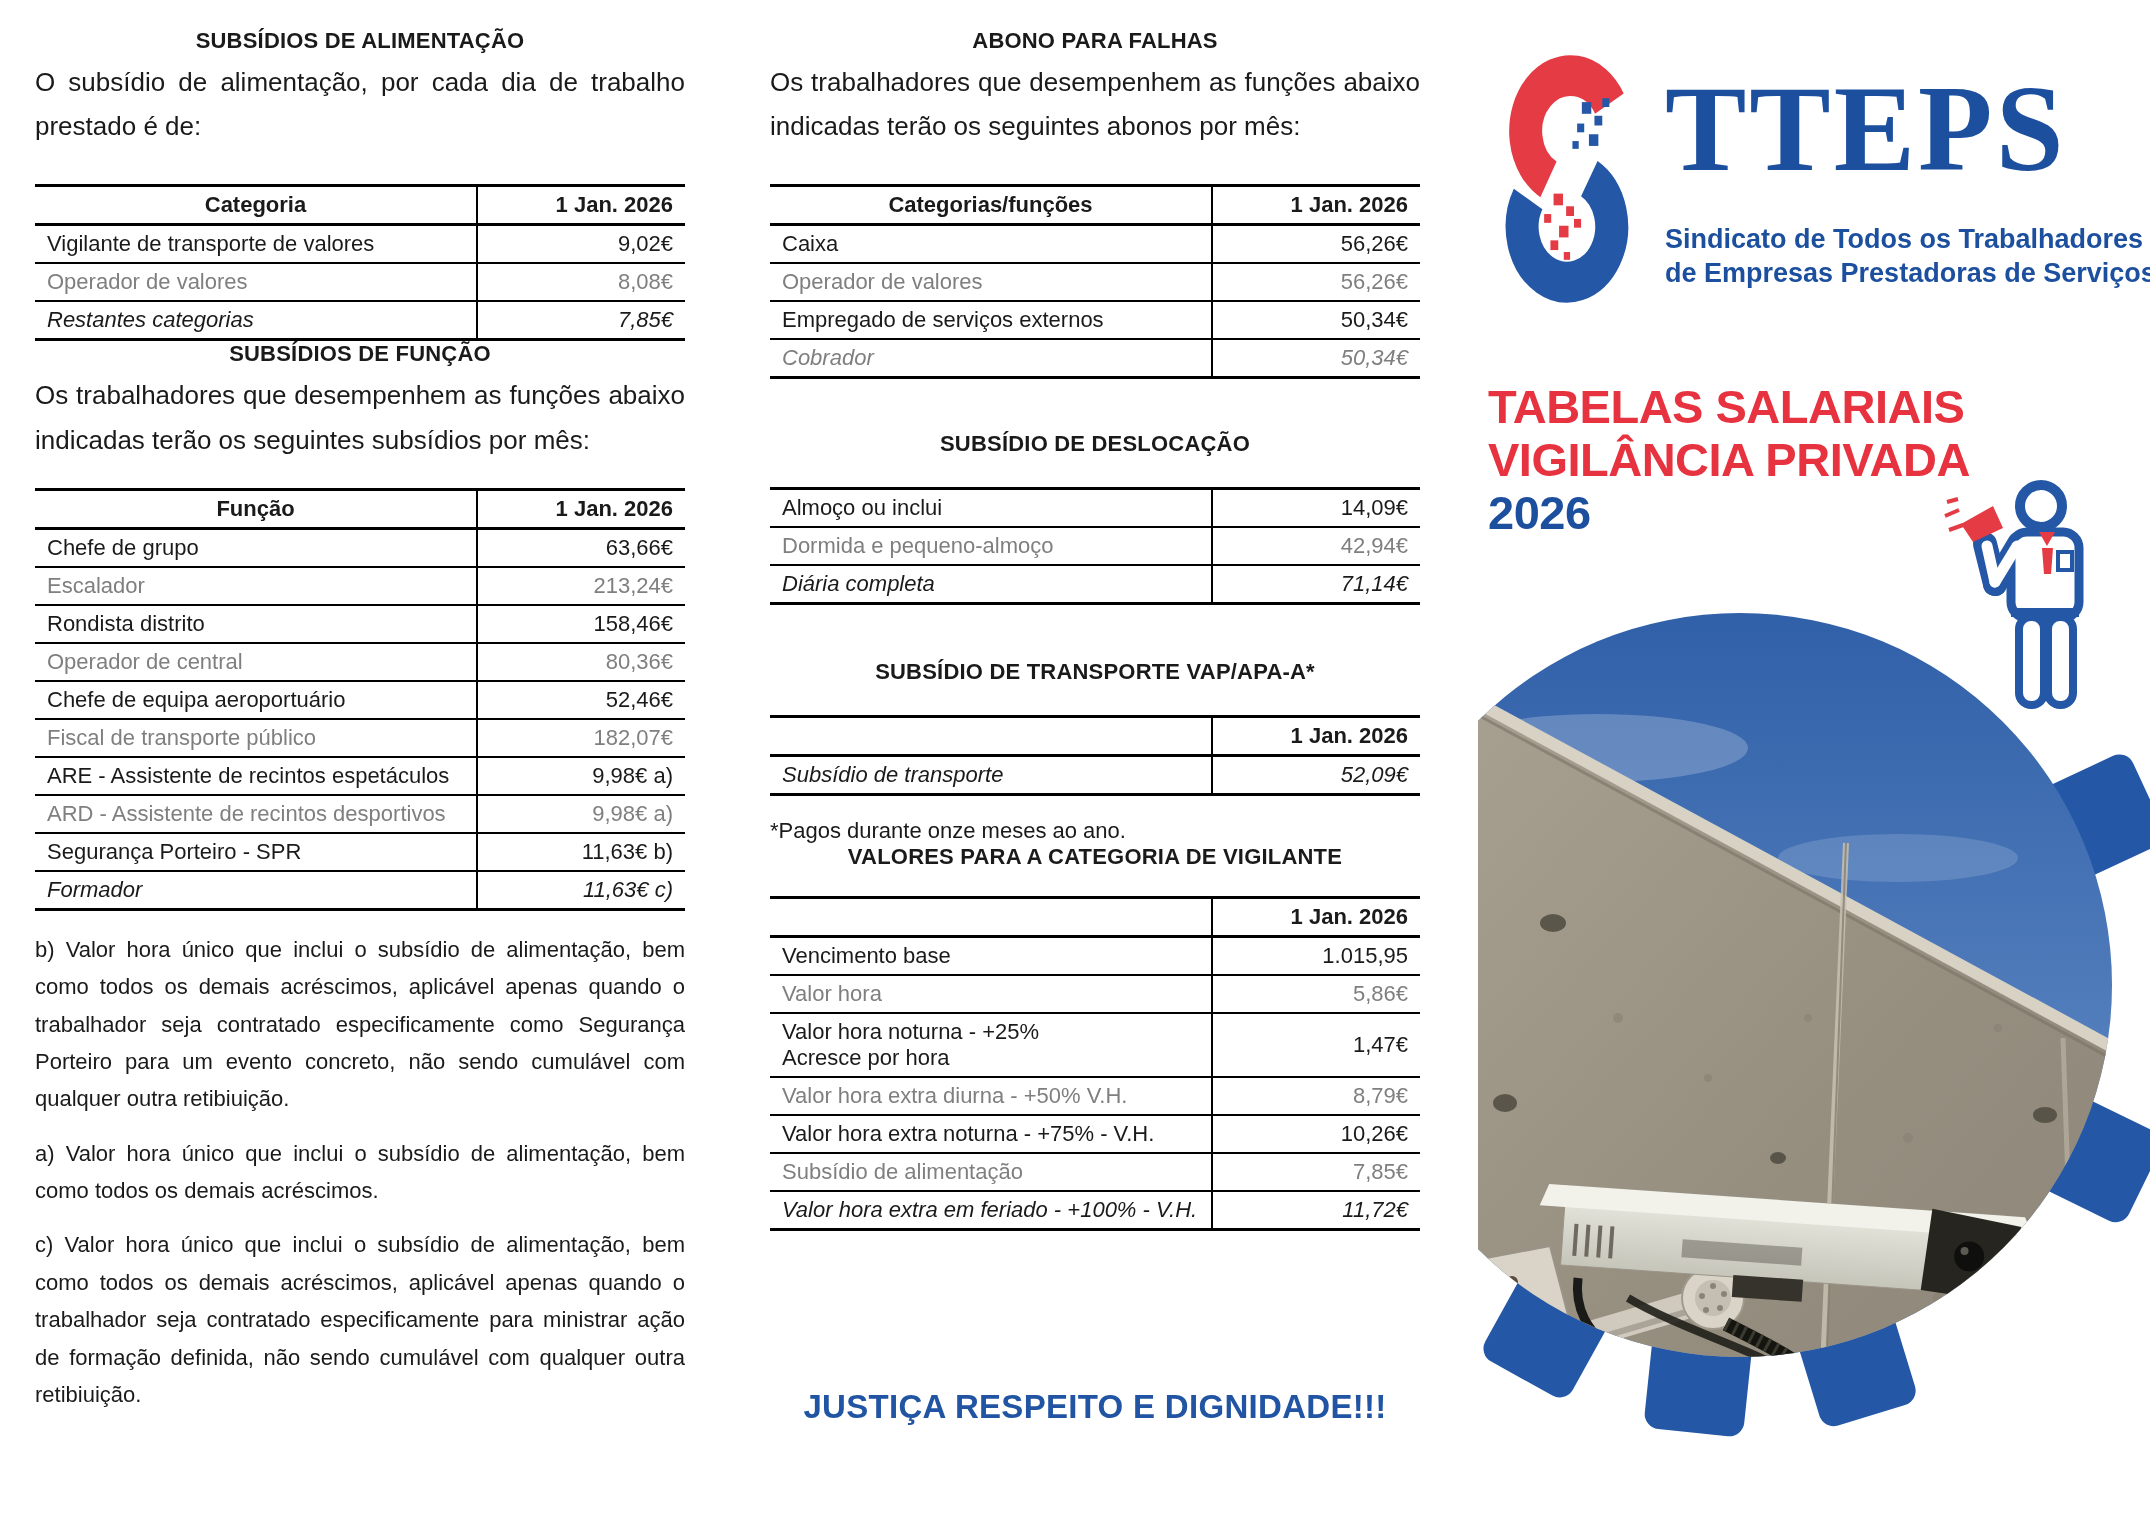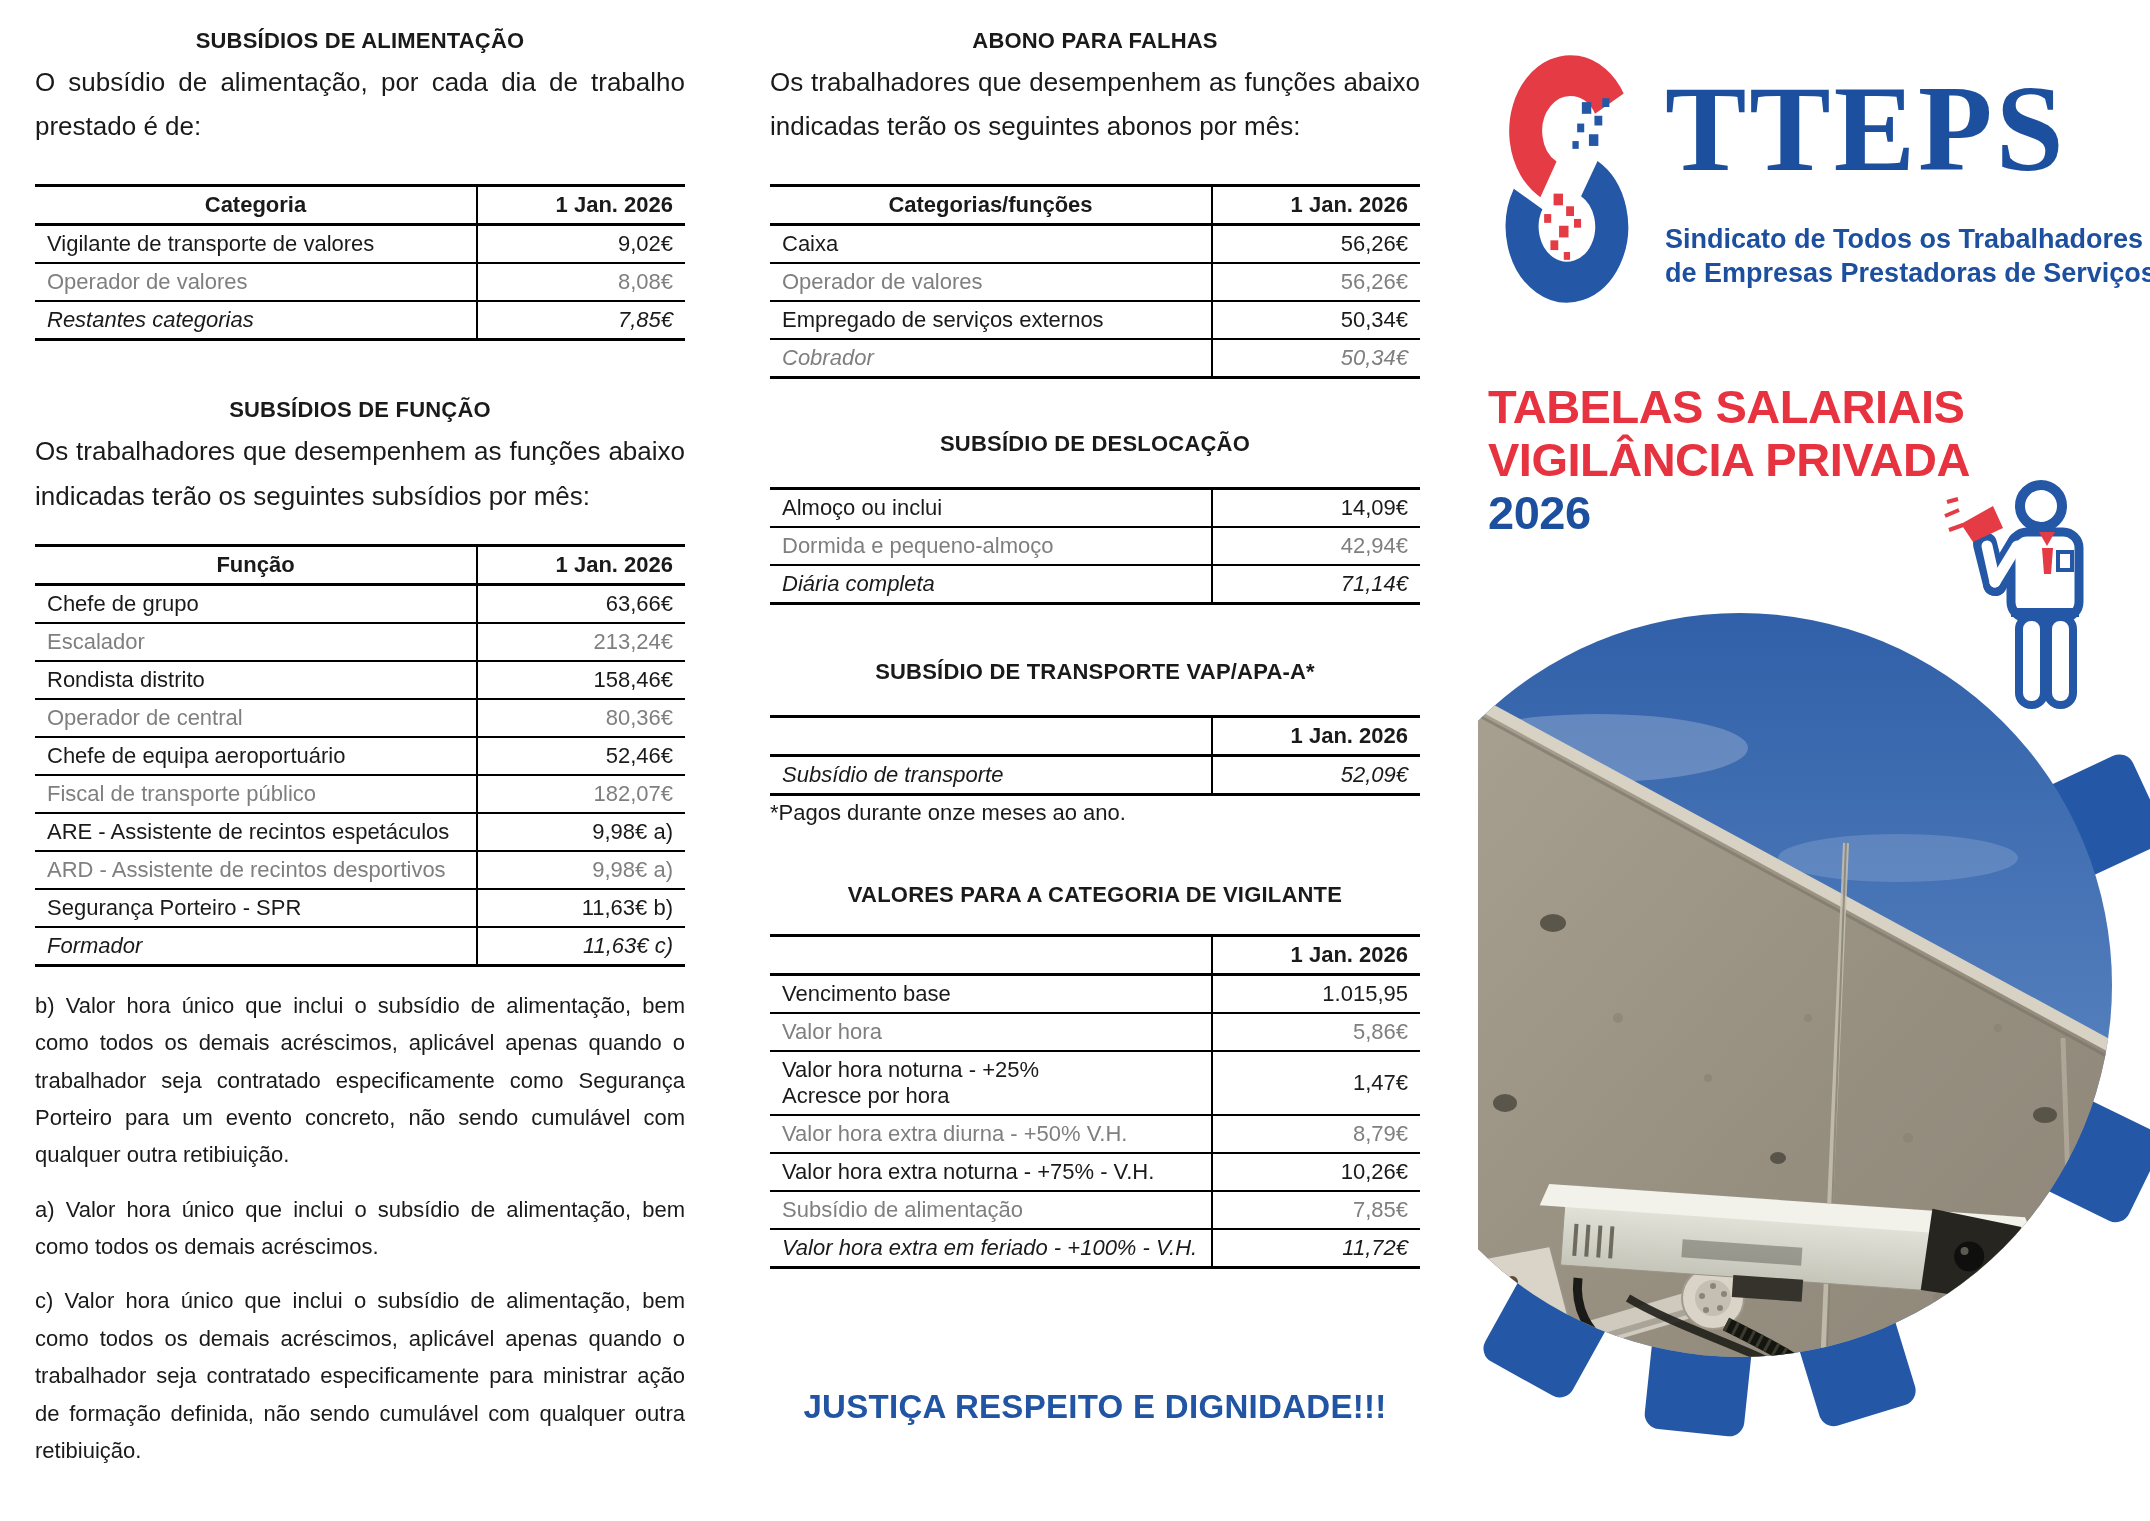--- a/index.html
+++ b/index.html
@@ -23,26 +23,26 @@
   table.t thead th{border-top:3px solid var(--line);border-bottom:3px solid var(--line);
     font-weight:bold;text-align:center;}
   table.t.no-head tbody tr:first-child td{border-top:3px solid var(--line);}
   table.t tbody tr:last-child td{border-bottom:3px solid var(--line);font-style:italic;}
   table.t td.val,table.t th.val{border-left:2px solid var(--line);width:32%;text-align:right;}
   table.t td:first-child{text-align:left;white-space:pre-line;}
   table.t tr.muted{color:var(--tx-gray);}
 
   .m-t28{margin-top:28px;} .m-t36{margin-top:36px;} .m-t26{margin-top:26px;}
   .m-t30{margin-top:30px;}
-  .m-t52{margin-top:52px;} .m-t54{margin-top:54px;} .m-t56{margin-top:56px;}
+  .m-t52{margin-top:52px;} .m-t54{margin-top:54px;} .m-t56{}
 
   .footnotes{margin-top:20px;}
   .footnote{font-size:22px;line-height:1.7;text-align:justify;margin-bottom:17px;}
 
-  .note{font-size:22px;margin-top:4px;}
+  .note{font-size:22px;margin-top:22px;}
 
   .slogan{position:absolute;left:0;top:1388px;width:100%;text-align:center;
     font-size:33px;font-weight:bold;color:var(--blue);letter-spacing:.3px;}
 
   
   .logo-row{position:absolute;left:1486px;top:34px;display:flex;align-items:flex-start;}
   .logo-text{margin-left:14px;display:flex;flex-direction:column;}
   .logo-acronym{font-family:"Liberation Serif","DejaVu Serif",serif;font-weight:bold;
     color:var(--logo-blue);font-size:122px;line-height:1.55;letter-spacing:3px;}
   .logo-subtitle{font-size:27px;font-weight:bold;color:var(--logo-blue);line-height:1.25;white-space:nowrap;}

